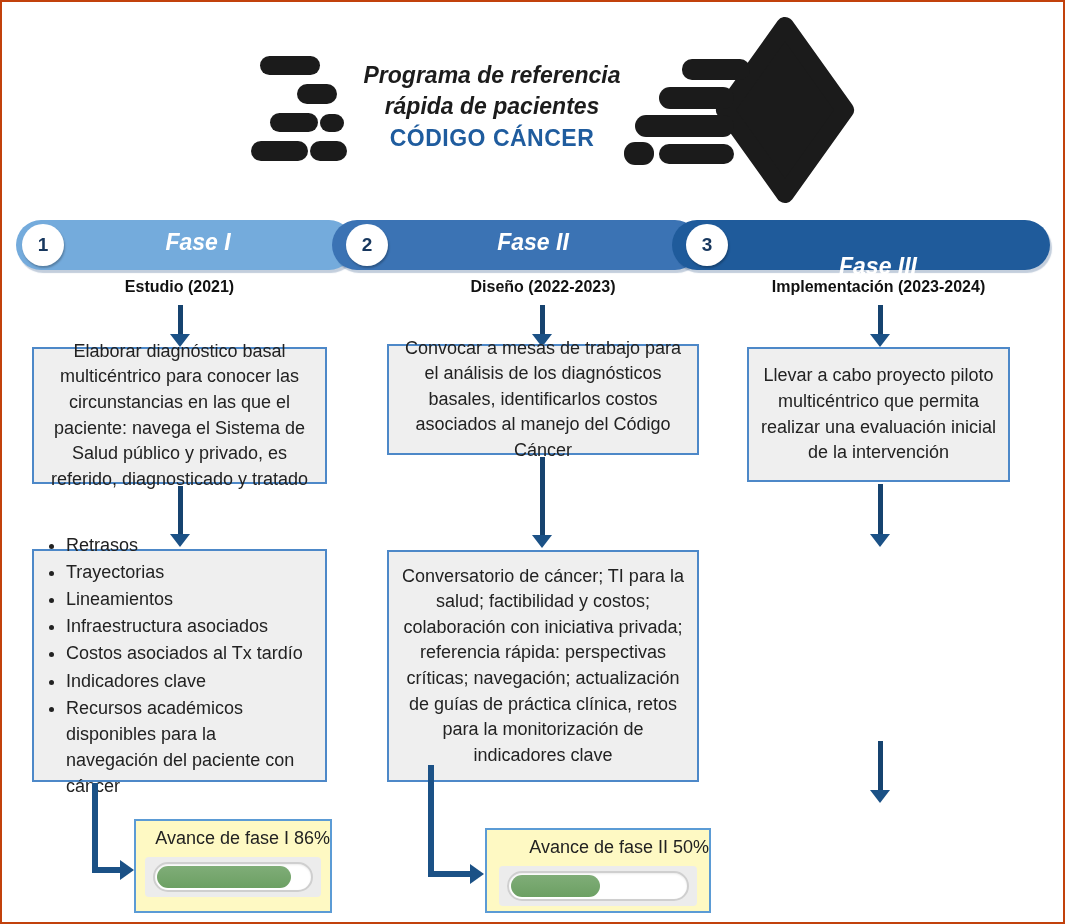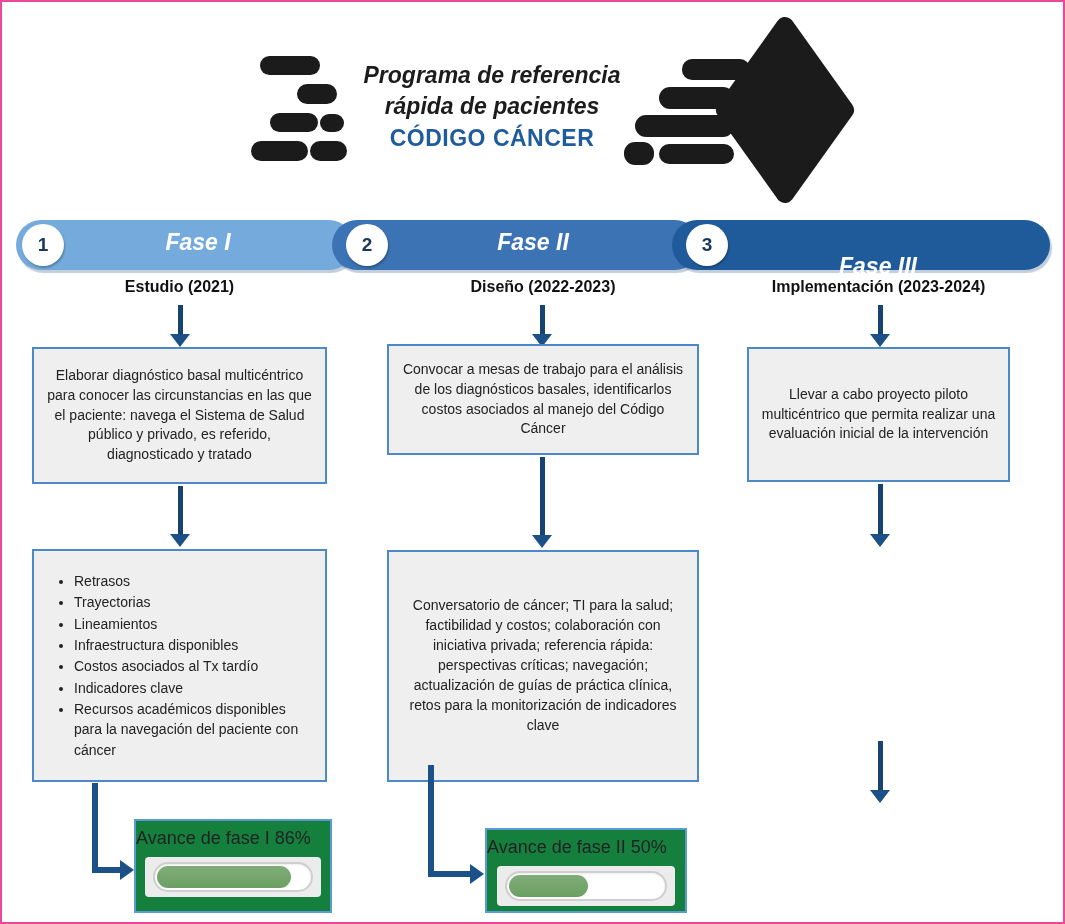--- a/index.html
+++ b/index.html
@@ -1,50 +1,50 @@
 <!DOCTYPE html>
 <html><head>
 <meta charset="utf-8">
 <style>
   html,body{margin:0;padding:0;background:#fff;}
   body{font-family:"Liberation Sans","DejaVu Sans",sans-serif;}
-  .canvas{position:relative;width:1061px;height:920px;border:2px solid #ec4899;background:#ffffff;overflow:hidden;}
+  .canvas{position:relative;width:1061px;height:920px;border:2px solid #c2410c;background:#ffffff;overflow:hidden;}
 
   
   .dash{position:absolute;background:#1b1b1b;border-radius:11px;}
   .title-block{position:absolute;left:335px;top:58px;width:310px;text-align:center;}
   .title-line{font-size:23px;font-weight:bold;font-style:italic;color:#1c1c1c;line-height:31px;}
   .title-brand{font-size:23px;font-weight:bold;color:#1F5C9E;line-height:33px;letter-spacing:.5px;}
   .arrow-logo{position:absolute;left:613px;top:10px;}
 
   
   .seg{position:absolute;top:218px;height:50px;border-radius:25px;box-shadow:2px 3px 1px rgba(40,80,130,.28);}
   .seg-label{position:absolute;top:227px;height:32px;color:#fff;font-size:23px;font-weight:bold;font-style:italic;text-align:center;z-index:5;}
   .num-circle{position:absolute;top:222px;width:42px;height:42px;border-radius:50%;background:#ffffff;z-index:6;
               display:flex;align-items:center;justify-content:center;font-size:19px;font-weight:bold;color:#17375E;
               box-shadow:1px 2px 2px rgba(0,0,0,.25);}
   .subtitle{position:absolute;top:276px;font-size:16px;font-weight:bold;color:#111;text-align:center;}
 
   
   .box{position:absolute;background:#EFEFEF;border:2px solid #4D88C8;box-sizing:border-box;
        display:flex;align-items:center;justify-content:center;text-align:center;
-       font-size:14px;color:#222;line-height:1.42;padding:10px 10px;}
-  .box ul{margin:12px;padding-left:18px;text-align:left;list-style:disc;}
+       font-size:18px;color:#222;line-height:1.42;padding:10px 10px;}
+  .box ul{margin:4px;padding-left:18px;text-align:left;list-style:disc;}
   .box ul li{margin:1px 0;line-height:1.45;}
 
   
   .varrow{position:absolute;width:22px;display:flex;flex-direction:column;align-items:center;}
   .varrow .stem{width:5px;flex:1;background:#16436F;}
   .varrow .head{width:0;height:0;border-left:10px solid transparent;border-right:10px solid transparent;border-top:13px solid #1B5186;}
   .estem-v{position:absolute;width:6px;background:#1B5186;}
   .estem-h{position:absolute;height:6px;background:#1B5186;}
   .ehead{position:absolute;width:0;height:0;border-top:10px solid transparent;border-bottom:10px solid transparent;border-left:14px solid #1B5186;}
 
   
-  .pbox{position:absolute;background:#15803d;border:2px solid #5B9BD5;box-sizing:border-box;text-align:left;}
+  .pbox{position:absolute;background:#fef9c3;border:2px solid #5B9BD5;box-sizing:border-box;text-align:right;}
   .ptitle{font-size:18px;color:#222;margin-top:7px;}
   .pstrip{margin:8px auto 0;background:#ECECEC;border-radius:4px;padding:5px 8px;width:82%;}
   .ptrack{background:#ffffff;border:2px solid #cfcfcf;border-radius:16px;height:26px;box-shadow:inset 0 1px 2px rgba(0,0,0,.08);}
   .pfill{height:22px;margin:2px;background:linear-gradient(#7dab6d,#649459);border-radius:13px;}
 </style>
 </head>
 <body>
 
 <div class="canvas">
 
@@ -128,21 +128,21 @@
   <div class="varrow" style="left:867px;top:482px;height:63px;">
       <div class="stem"></div>
       <div class="head"></div>
     </div>
 
   <div class="box" style="left:30px;top:547px;width:295px;height:233px;align-items:center;">
     <ul>
       <li>Retrasos</li>
       <li>Trayectorias</li>
       <li>Lineamientos</li>
-      <li>Infraestructura disponibles</li>
+      <li>Infraestructura asociados</li>
       <li>Costos asociados al Tx tardío</li>
       <li>Indicadores clave</li>
       <li>Recursos académicos disponibles para la navegación del paciente con cáncer</li>
     </ul>
   </div>
   <div class="box" style="left:385px;top:548px;width:312px;height:232px;">
     <span>Conversatorio de cáncer; TI para la salud; factibilidad y costos; colaboración con iniciativa privada; referencia rápida: perspectivas críticas; navegación; actualización de guías de práctica clínica, retos para la monitorización de indicadores clave</span>
   </div>
 
   <div class="varrow" style="left:867px;top:739px;height:62px;">
@@ -160,21 +160,21 @@
 
   <div class="pbox" style="left:132px;top:817px;width:198px;height:94px;">
     <div class="ptitle">Avance de fase I 86%</div>
     <div class="pstrip">
       <div class="ptrack">
         <div class="pfill" style="width: 86%; background: linear-gradient(rgba(108, 160, 99, 0.867), rgb(108, 160, 99));"></div>
       </div>
     </div>
   </div>
 
-  <div class="pbox" style="left:483px;top:826px;width:202px;height:85px;">
+  <div class="pbox" style="left:483px;top:826px;width:226px;height:85px;">
     <div class="ptitle">Avance de fase II 50%</div>
     <div class="pstrip">
       <div class="ptrack">
         <div class="pfill" style="width: 50%; background: linear-gradient(rgba(108, 160, 99, 0.867), rgb(108, 160, 99));"></div>
       </div>
     </div>
   </div>
 
 </div>
 

